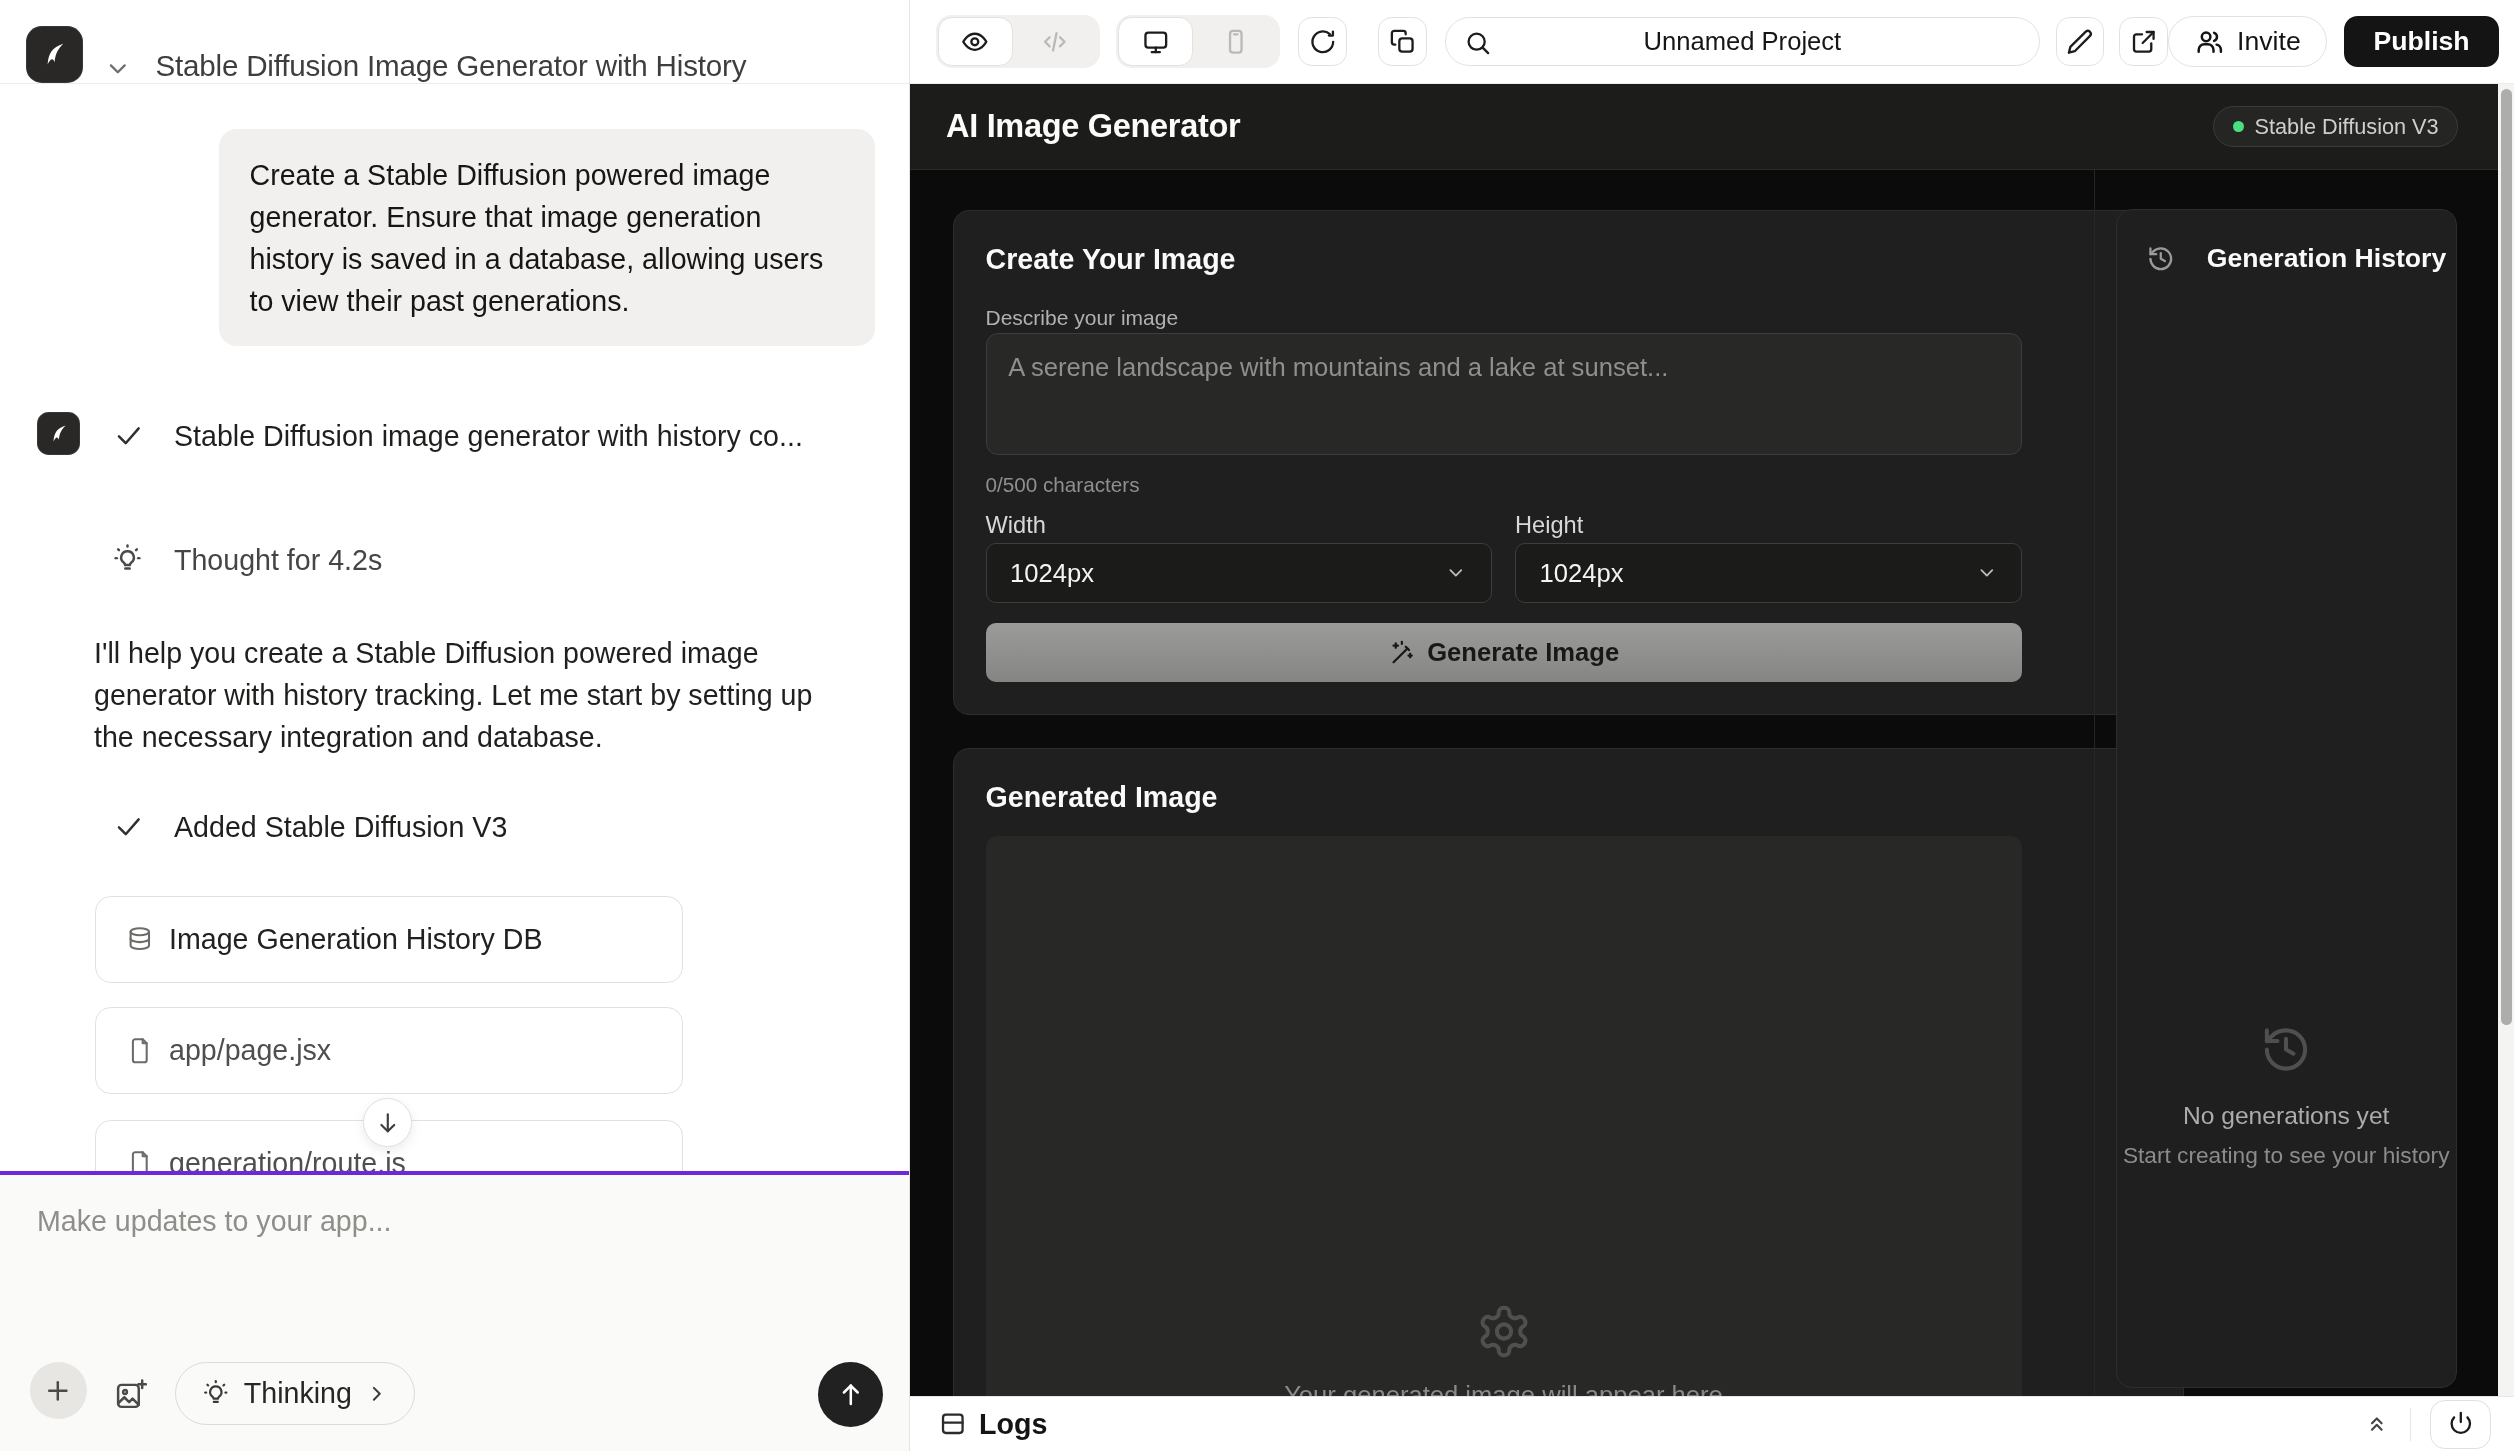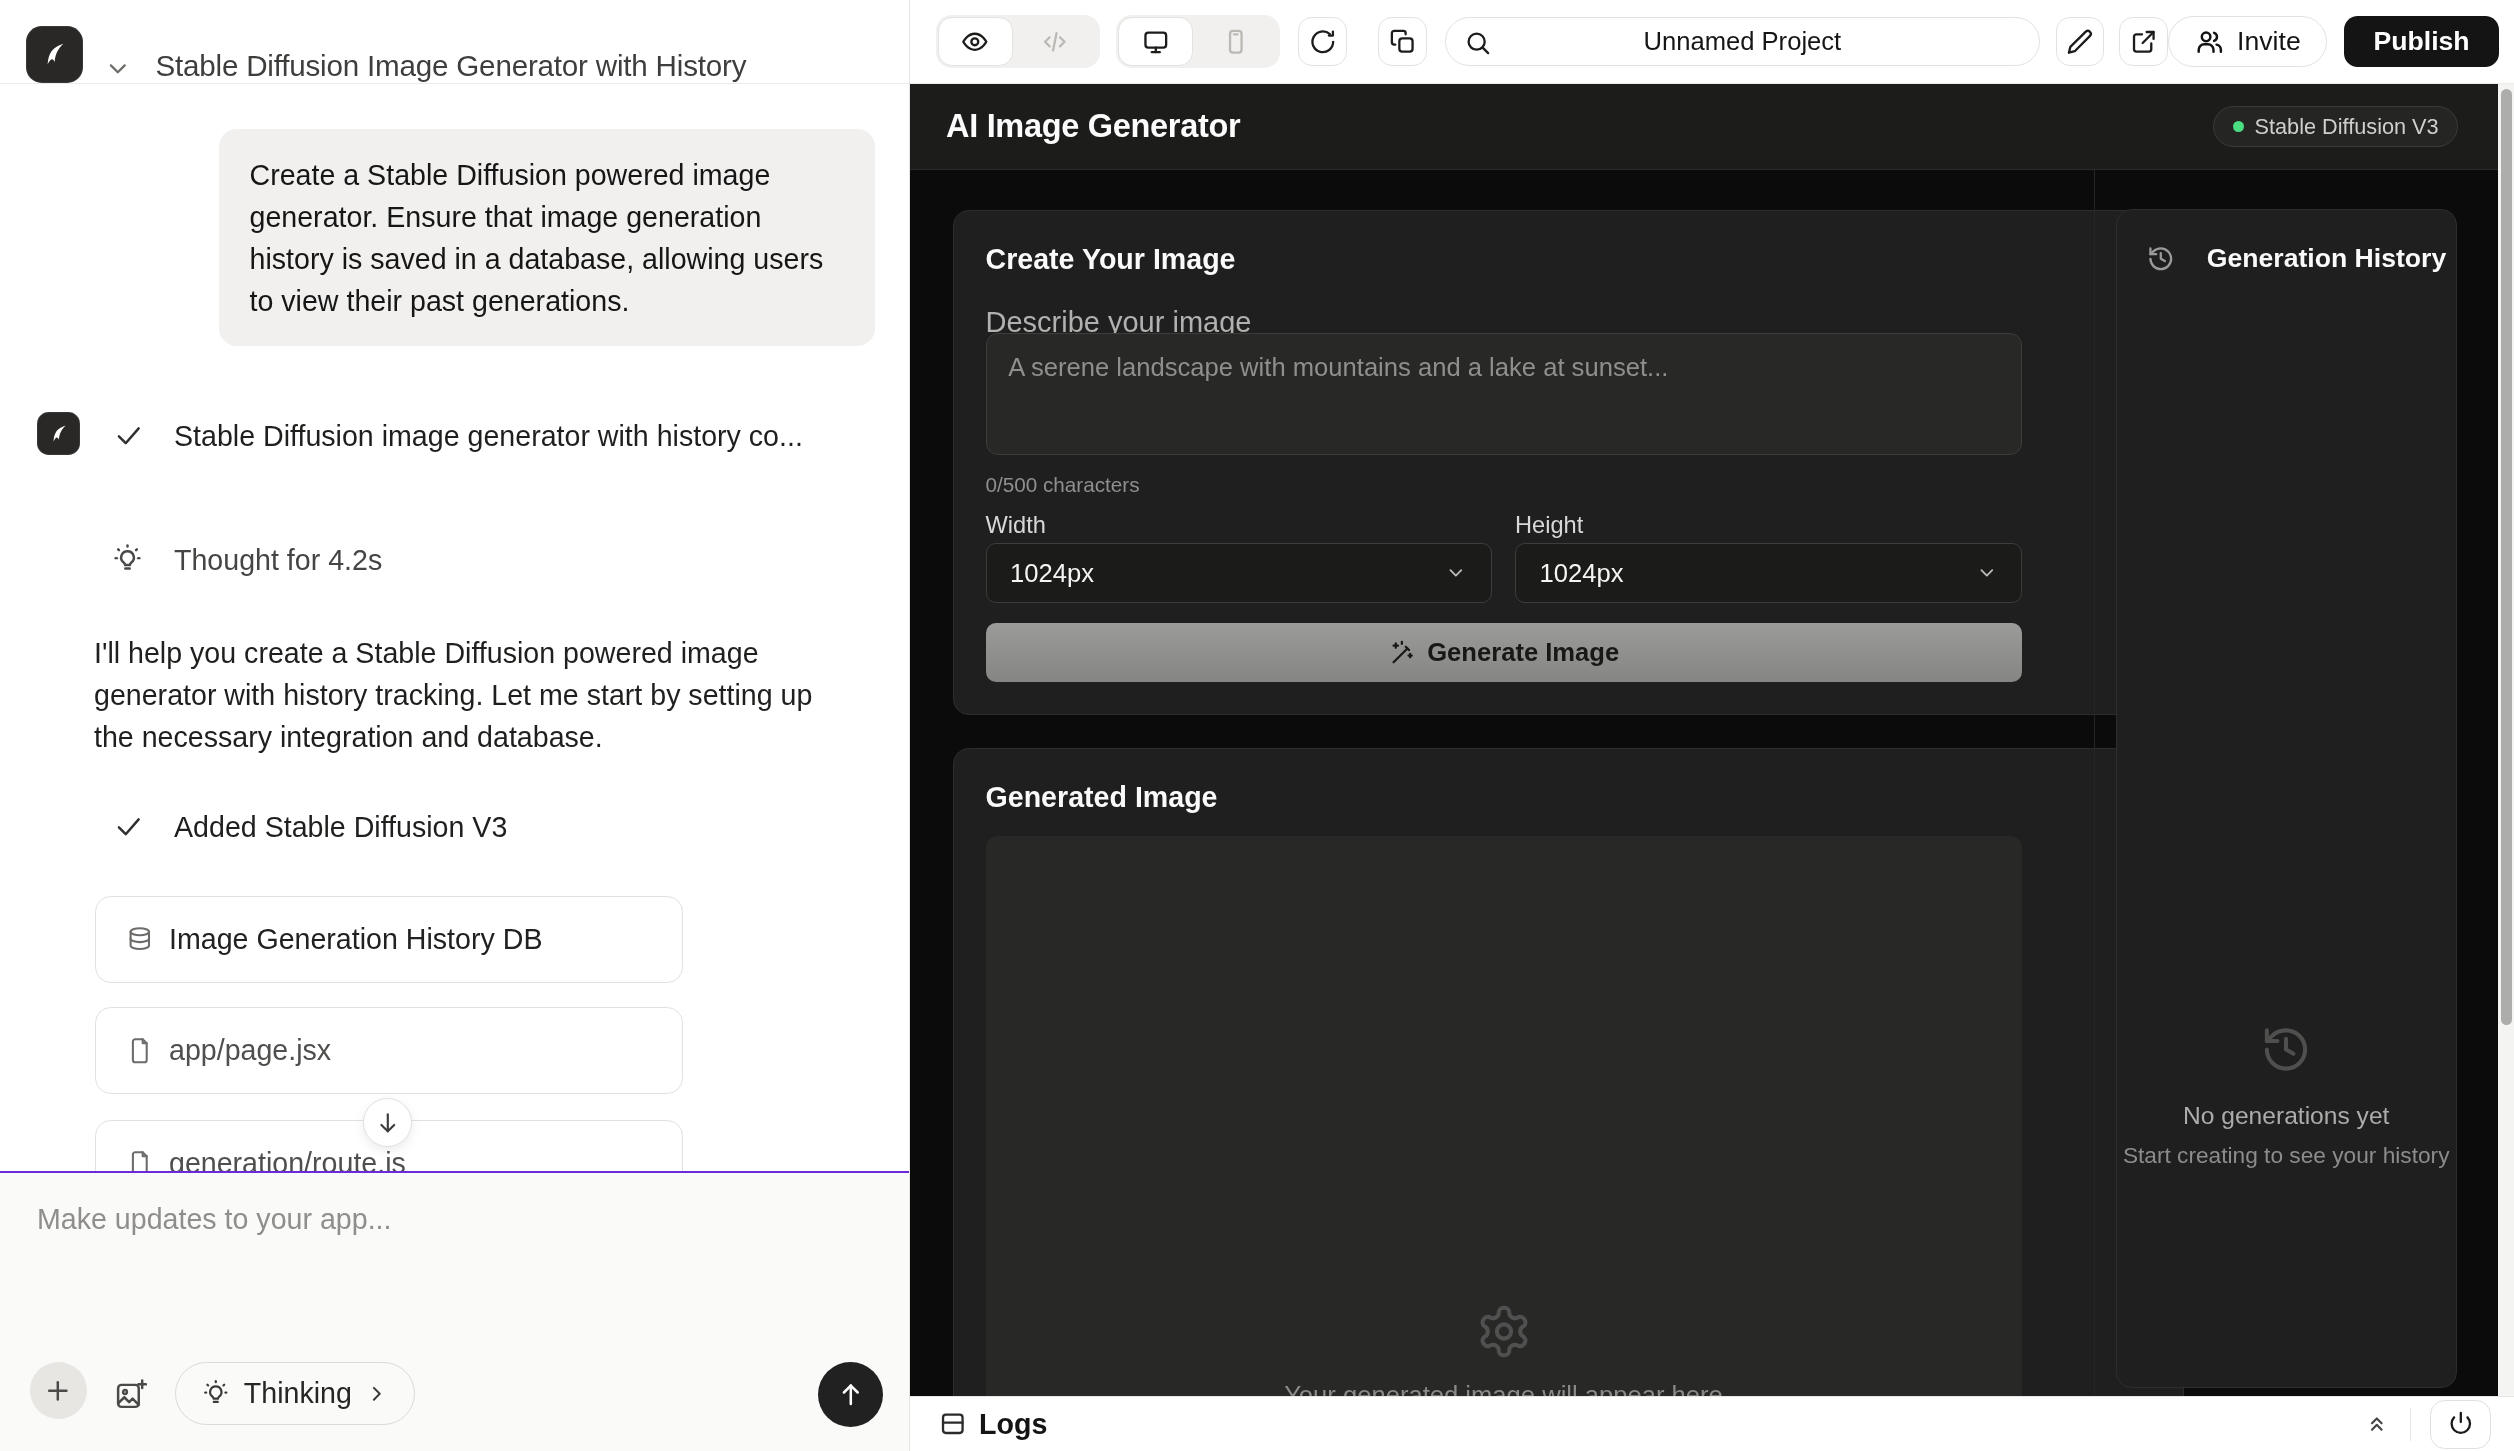--- a/index.html
+++ b/index.html
@@ -26,21 +26,21 @@
   .row-check2 { position:absolute; left:114px; top:728px; color:#2f2f2d; }
   .added-text { position:absolute; left:174px; top:722px; font-size:28.6px; line-height:43px; font-weight:500; color:#1f1f1d; }
   .artifact { position:absolute; left:95px; width:588px; height:87px; background:#fff; border:1px solid #e3e1df; border-radius:15.8px; display:flex; align-items:center; padding:0 29.6px; gap:15.8px; }
   .artifact .alabel { font-size:28.6px; white-space:nowrap; }
   .artifact.a1 { top:812px; } .artifact.a1 .alabel { color:#212121; }
   .artifact.a2 { top:923px; } .artifact.a2 .alabel { color:#4f4f4d; }
   .artifact.a3 { top:1036px; } .artifact.a3 .alabel { color:#4f4f4d; }
   .artifact .aicon { color:#6e6c6a; }
   .scroll-down-btn { position:absolute; left:363px; top:1014px; width:49px; height:49px; border-radius:50%; background:#fff; border:1px solid #e2e0de; box-shadow:0 3.9px 11.8px rgba(0,0,0,.08); display:flex; align-items:center; justify-content:center; color:#3c3c3a; }
 
-  .composer { position:absolute; left:0; bottom:0; width:909px; height:280px; background:#fafaf8; border-top:2px solid #6d28d9; }
+  .composer { position:absolute; left:0; bottom:0; width:909px; height:280px; background:#fafaf8; border-top:4px solid #6d28d9; }
   .composer-input { position:absolute; left:37px; top:29.6px; width:827px; height:138px; background:transparent; border:none; outline:none; resize:none; font-family:inherit; font-size:28.6px; color:#2a2a2a; }
   .composer-input::placeholder { color:#908e8b; }
   .composer-row { position:absolute; left:29.6px; right:25.6px; bottom:23.6px; height:65px; display:flex; }
   .plus-btn { width:57px; height:57px; border-radius:50%; background:#e8e6e3; border:none; display:flex; align-items:center; justify-content:center; color:#4a4a48; }
   .img-btn { margin-left:27.6px; background:none; border:none; color:#4a4a48; display:flex; align-items:center; }
   .thinking-pill { margin-left:27.6px; height:63px; border:1.5px solid #dcdad6; border-radius:31.5px; background:transparent; display:flex; align-items:center; padding:0 25.6px; gap:12.8px; color:#39393 7; }
   .thinking-pill .tlabel { font-size:28.6px; color:#262624; }
   .thinking-pill .bulb { color:#39 3937; }
   .send-btn { margin-left:auto; width:65px; height:65px; border-radius:50%; background:#212121; border:none; display:flex; align-items:center; justify-content:center; color:#fff; }
 
@@ -60,21 +60,21 @@
   .preview { position:absolute; left:0; top:84px; width:1605px; height:1312px; background:#0b0b0b; overflow:hidden; }
   .app-header { position:absolute; left:0; top:0; right:0; height:86px; background:#1c1c1b; border-bottom:1px solid #2a2a29; display:flex; align-items:center; padding:0 39px 0 36px; }
   .app-title { font-size:32.5px; font-weight:700; color:#fcfcfc; letter-spacing:-0.3px; }
   .model-badge { margin-left:auto; margin-right:17.7px; height:41px; border:1px solid #3b3b3a; background:#252524; border-radius:20.7px; display:flex; align-items:center; padding:0 18.7px; gap:10.8px; }
   .model-badge .dot { width:10.8px; height:10.8px; border-radius:50%; background:#4ade80; }
   .model-badge .mlabel { font-size:21.7px; color:#cfcfcd; }
 
   .dark-card { position:absolute; background:#1f1f1f; border:1px solid #2d2d2c; border-radius:15.8px; }
   .create-card { left:43px; top:126px; width:1272px; height:505px; }
   .card-title { position:absolute; left:31.5px; top:31.5px; font-size:28.6px; font-weight:700; color:#fafafa; }
-  .prompt-label { position:absolute; left:31.5px; top:95px; font-size:29px; color:#b1b1b0; }
+  .prompt-label { position:absolute; left:31.5px; top:95px; font-size:21px; color:#b1b1b0; }
   .prompt-area { position:absolute; left:31.5px; top:122px; width:1036px; height:122px; background:#282827; border:1px solid #3d3d3c; border-radius:11.8px; resize:none; outline:none; padding:18.7px 21.7px; font-family:inherit; font-size:25.6px; color:#eaeaea; }
   .prompt-area::placeholder { color:#8f8f8e; }
   .char-counter { position:absolute; left:31.5px; top:262px; font-size:20.7px; color:#8f8f8e; }
   .dim-label { position:absolute; top:301px; font-size:23.6px; font-weight:500; color:#d8d8d7; }
   .dim-label.w { left:31.5px; } .dim-label.h { left:561px; }
   .select-box { position:absolute; top:332px; height:60px; background:#1b1b1a; border:1px solid #3d3d3c; border-radius:9.9px; display:flex; align-items:center; padding:0 23.6px; }
   .select-box.w { left:31.5px; width:506px; } .select-box.h { left:561px; width:507px; }
   .select-box .sval { font-size:25.6px; color:#f5f5f5; }
   .select-box .schev { margin-left:auto; color:#bdbdbc; }
   .generate-btn { position:absolute; left:31.5px; top:412px; width:1036px; height:59px; border:none; border-radius:9.9px; background:linear-gradient(180deg,#9b9b9a,#858584); display:flex; align-items:center; justify-content:center; gap:12.8px; color:#181817; font-size:25.6px; font-weight:700; }

